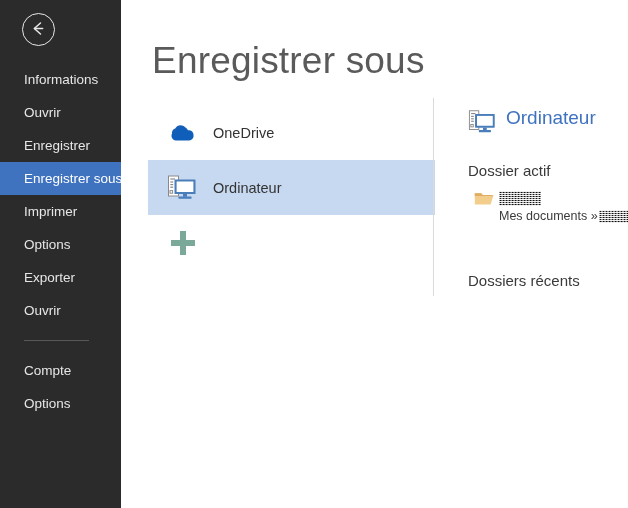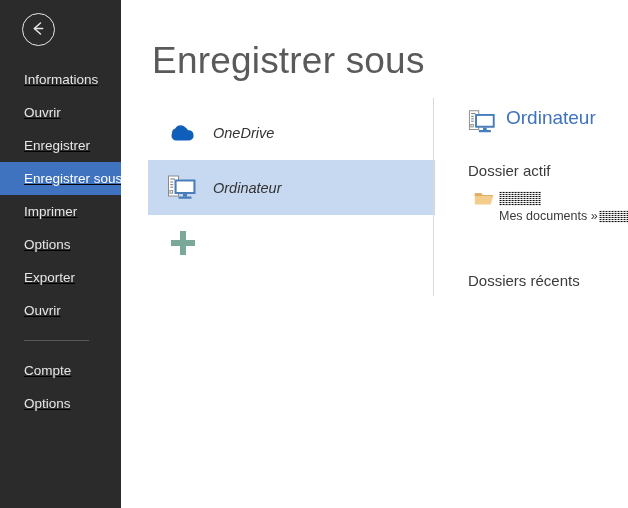--- a/index.html
+++ b/index.html
@@ -36,21 +36,20 @@
     box-sizing: border-box;
     cursor: pointer;
   }
   #back-button svg { display: block; }
 
   .nav-list {
     position: absolute;
     left: 0;
     top: 63px;
     width: 121px;
-    text-decoration: underline;
   }
   .nav-item {
     height: 33px;
     line-height: 33px;
     padding-left: 24px;
     color: #e6e6e6;
     font-size: 13.5px;
     white-space: nowrap;
     cursor: pointer;
     box-sizing: border-box;
@@ -90,21 +89,20 @@
   #places-column {
     position: absolute;
     left: 27px;
     top: 105px;
     width: 287px;
   }
   .place-row {
     position: relative;
     height: 55px;
     cursor: pointer;
-    font-style: italic;
   }
   .place-row.selected {
     background: #c7d9f1;
   }
   .place-icon {
     position: absolute;
     left: 18px;
     top: 50%;
     transform: translateY(-50%);
     width: 34px;

